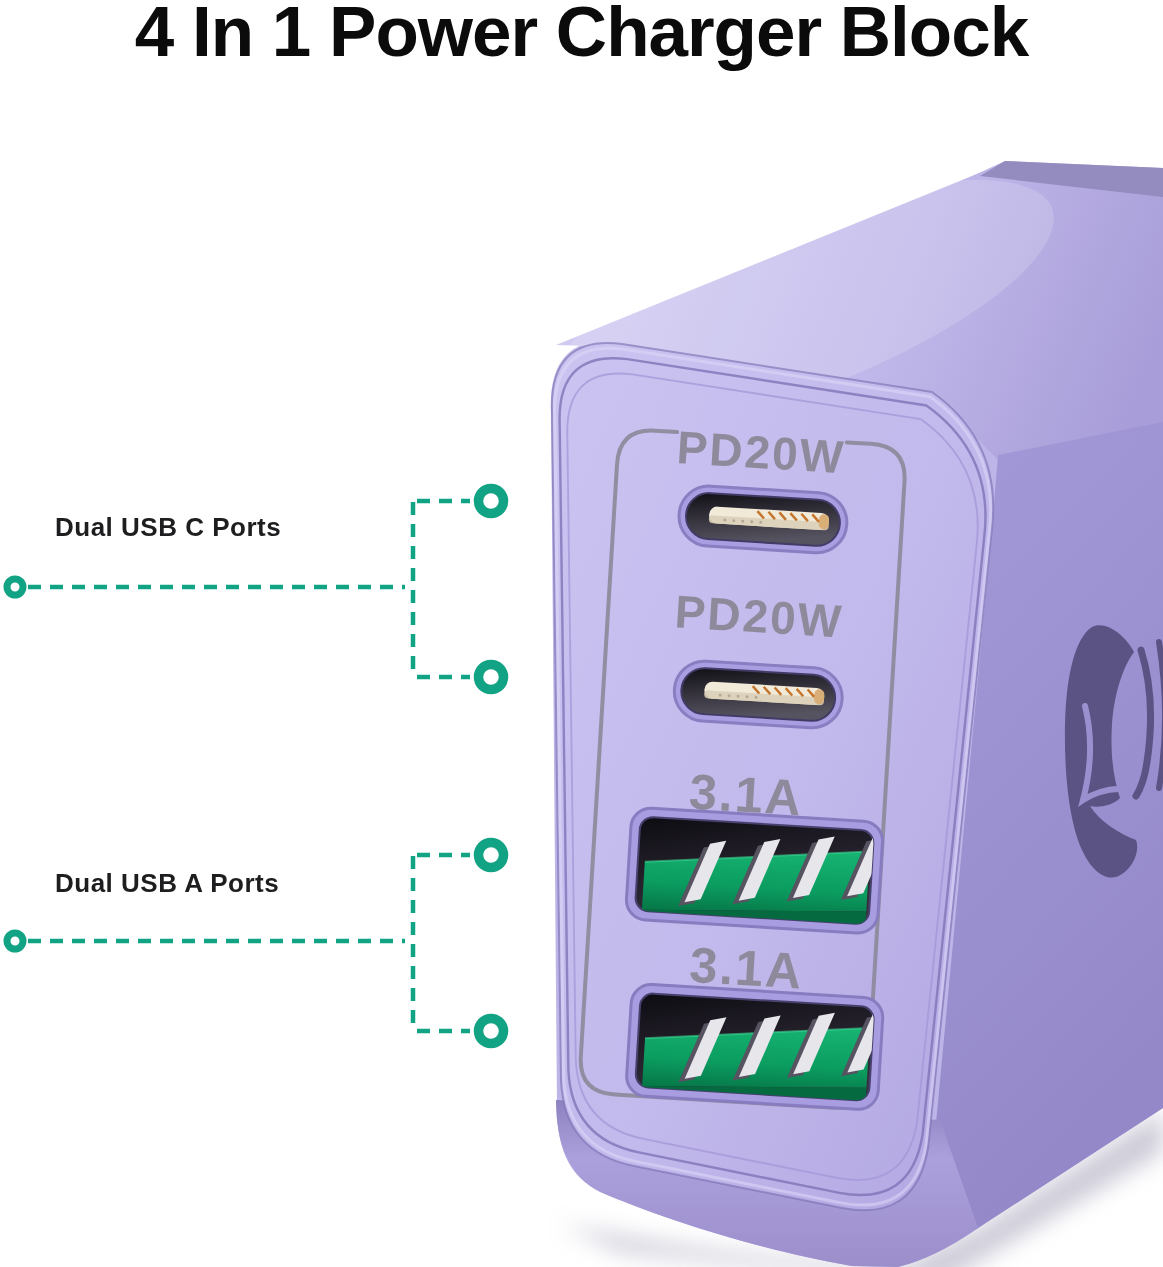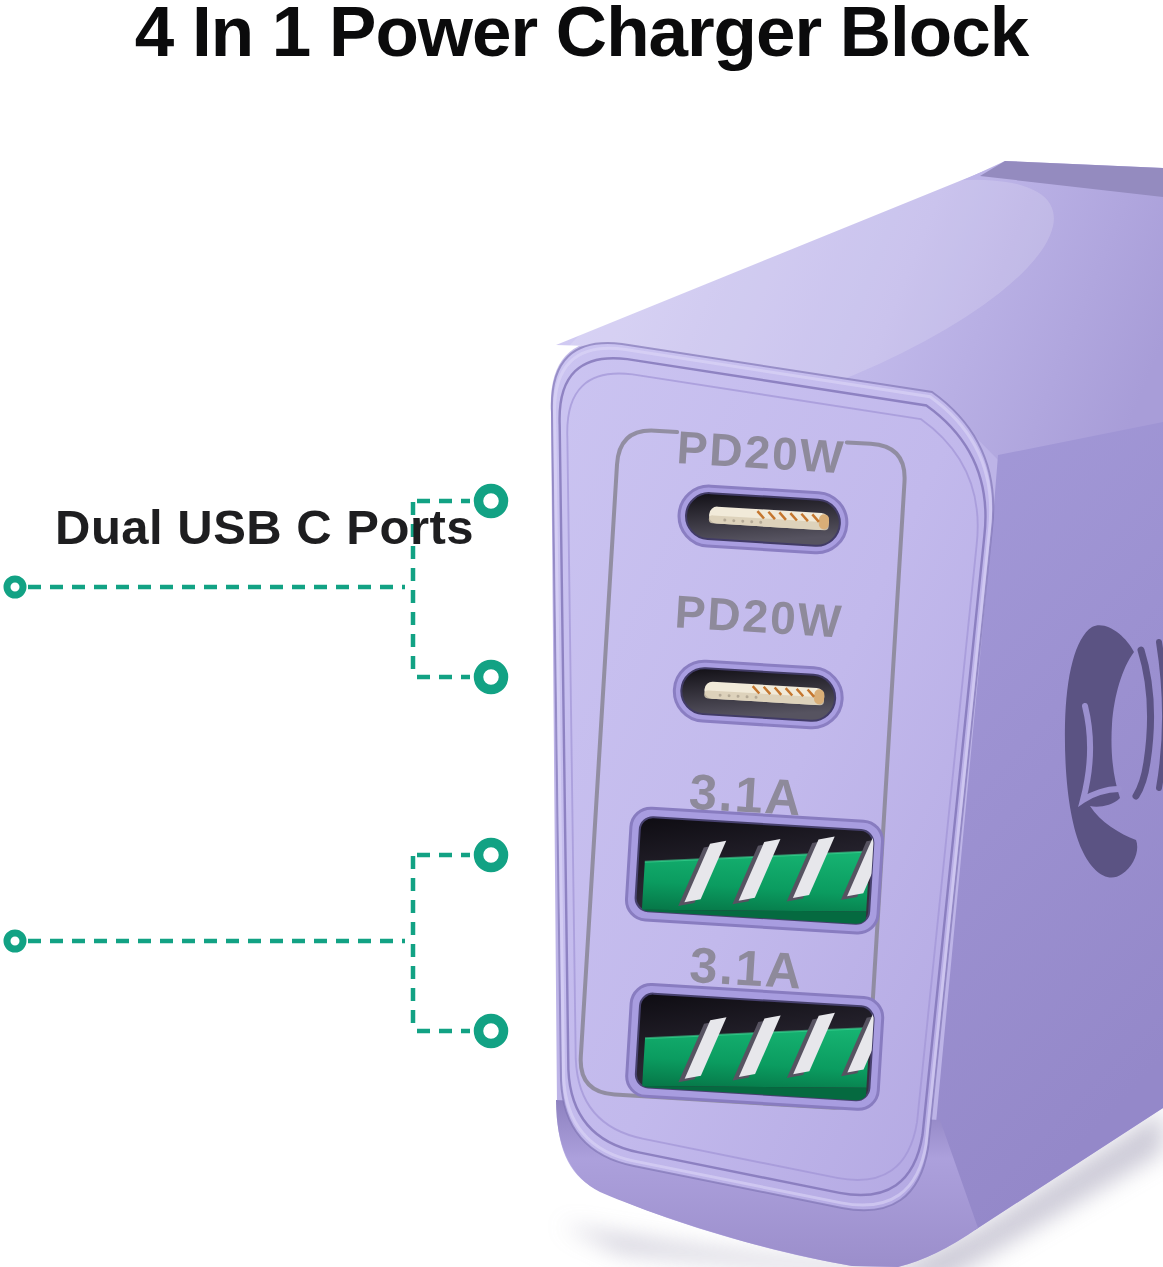--- a/index.html
+++ b/index.html
@@ -9,21 +9,21 @@
     font-family:"Liberation Sans", sans-serif;
   }
   .stage{position:absolute;inset:0;}
   svg.illu{position:absolute;left:0;top:0;}
   h1.title{
     position:absolute;top:-7px;left:0;width:100%;margin:0;
     text-align:center;font-size:71px;line-height:78px;font-weight:bold;
     letter-spacing:-1px;color:#0b0b0c;white-space:nowrap;
   }
   .callout{
-    position:absolute;font-weight:bold;font-size:49px;line-height:44px;
+    position:absolute;font-weight:bold;font-size:26px;line-height:44px;
     color:#1e1e20;letter-spacing:.5px;white-space:nowrap;
   }
   .callout.c{left:55px;top:505px;}
   .callout.a{left:55px;top:861px;}
 </style>
 </head>
 <body>
 
 <div class="stage">
 
@@ -186,14 +186,15 @@
     <line x1="417" y1="1031" x2="470" y2="1031" stroke-dasharray="13 9"></line>
     <circle cx="15" cy="941" r="8" stroke-width="7" fill="#ffffff"></circle>
     <circle cx="491" cy="855" r="12.5" stroke-width="9.5" fill="#ffffff"></circle>
     <circle cx="491" cy="1031" r="12.5" stroke-width="9.5" fill="#ffffff"></circle>
   </g>
 </svg>
 
 <h1 class="title">4 In 1 Power Charger Block</h1>
 
 <div class="callout c">Dual USB C Ports</div>
+<div class="callout a">Dual USB A Ports</div>
 
 </div>
 
 </body></html>

